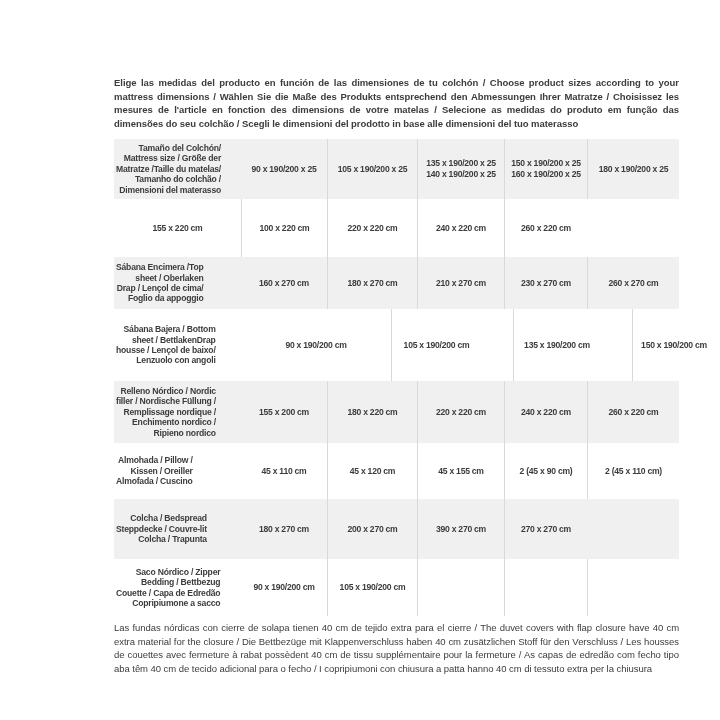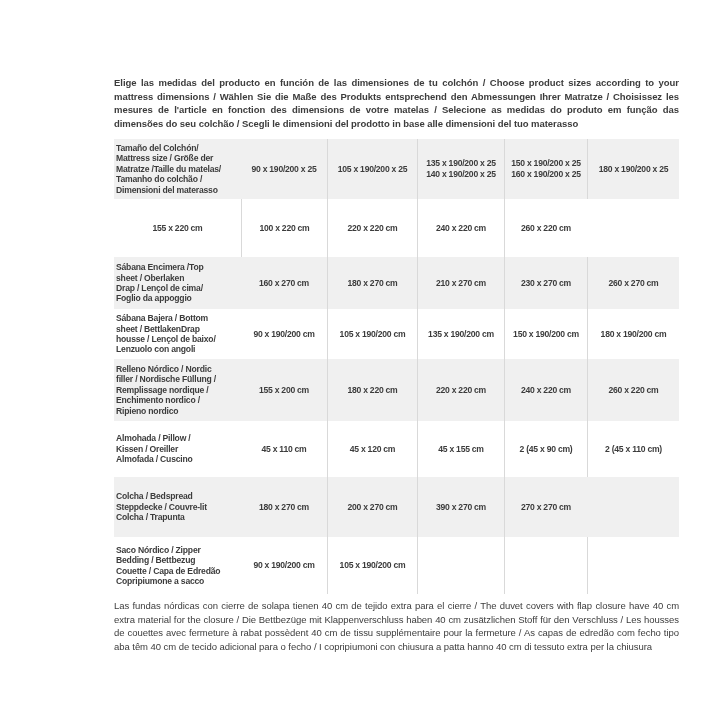--- a/index.html
+++ b/index.html
@@ -34,36 +34,37 @@
   .size-table{width:565px;}
   .row{
     display:grid;
     grid-template-columns:127px 86px 90px 87px 83px 92px;
     width:565px;
   }
   .row.stripe{background:var(--stripe);}
   .r1{height:60px;}
   .r2{height:58px;}
   .r3{height:52px;}
-  .r4{height:50px;}
+  .r4{height:72px;gap:32px;}
   .r5{height:62px;}
   .r6{height:56px;}
   .r7{height:60px;}
   .r8{height:57px;}
   .cell{
     display:flex;
     align-items:center;
   }
   .cell.label{
     font-size:8.6px;
     font-weight:bold;
     line-height:10.4px;
     letter-spacing:-0.2px;
     white-space:pre-line;
     padding-left:2px;
+    text-align:right;
   }
   .cell.value{
     justify-content:center;
     text-align:center;
     font-size:8.6px;
     font-weight:bold;
     line-height:11px;
     letter-spacing:-0.25px;
     white-space:pre;
   }

